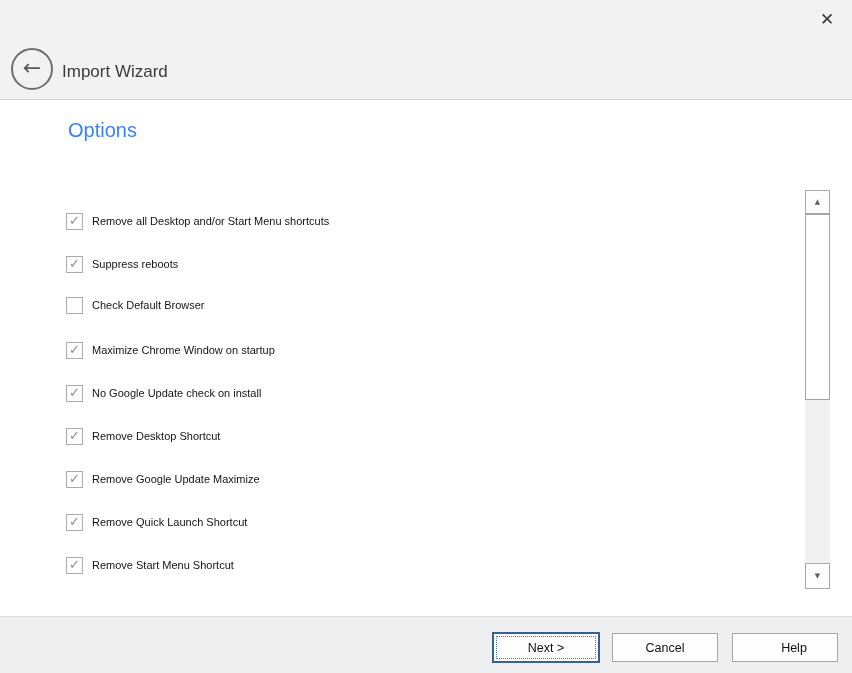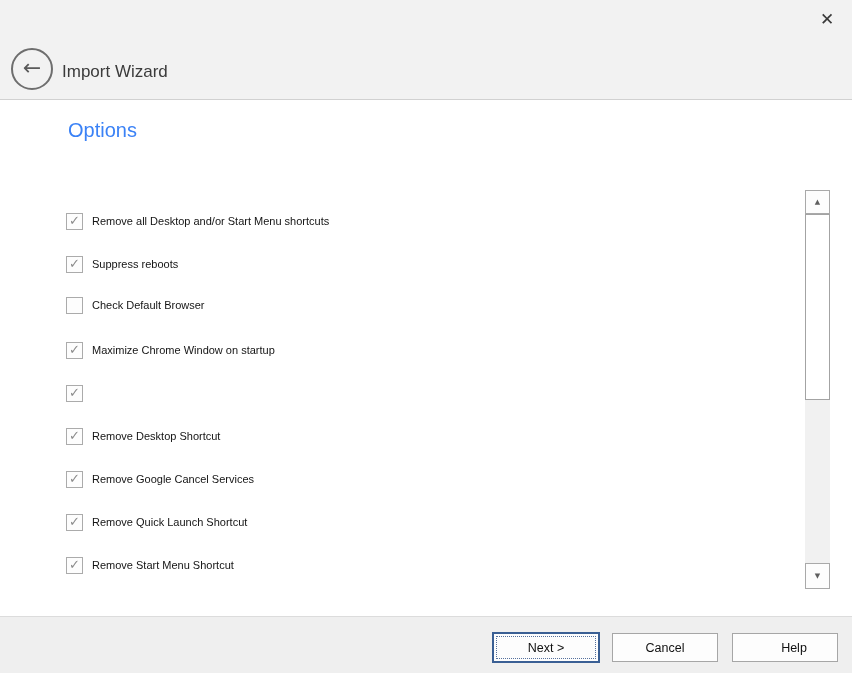--- a/index.html
+++ b/index.html
@@ -127,32 +127,33 @@
       <div class="option-row" style="top: 340px;">
       <span class="checkbox">
         <span class="check">✓</span>
       </span>
       <span class="option-label">Maximize Chrome Window on startup</span>
     </div>
       <div class="option-row" style="top: 383px;">
       <span class="checkbox">
         <span class="check">✓</span>
       </span>
+      <span class="option-label">No Google Update check on install</span>
     </div>
       <div class="option-row" style="top: 426px;">
       <span class="checkbox">
         <span class="check">✓</span>
       </span>
       <span class="option-label">Remove Desktop Shortcut</span>
     </div>
       <div class="option-row" style="top: 469px;">
       <span class="checkbox">
         <span class="check">✓</span>
       </span>
-      <span class="option-label">Remove Google Cancel Services</span>
+      <span class="option-label">Remove Google Update Maximize</span>
     </div>
       <div class="option-row" style="top: 512px;">
       <span class="checkbox">
         <span class="check">✓</span>
       </span>
       <span class="option-label">Remove Quick Launch Shortcut</span>
     </div>
       <div class="option-row" style="top: 555px;">
       <span class="checkbox">
         <span class="check">✓</span>

